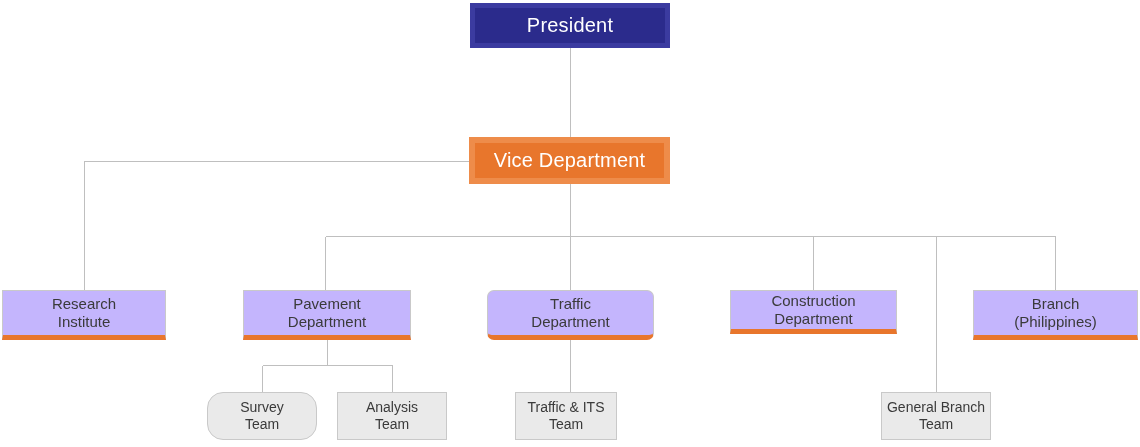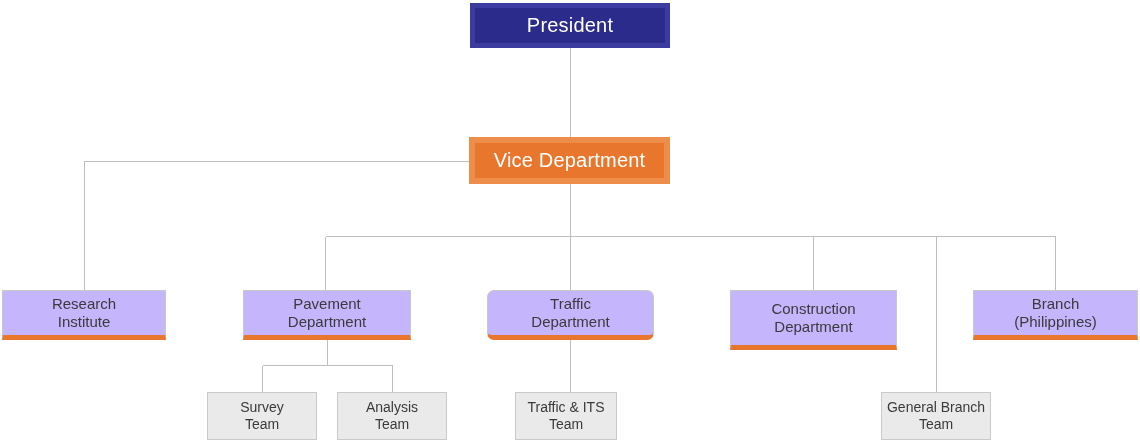--- a/index.html
+++ b/index.html
@@ -70,31 +70,31 @@
   <div class="node level3" style="left:243px;top:290px;width:168px;height:50px;">
     <span class="node-label">Pavement
 Department</span>
   </div>
 
   <div class="node level3" style="left:487px;top:290px;width:167px;height:50px;border-radius:7px;">
     <span class="node-label">Traffic
 Department</span>
   </div>
 
-  <div class="node level3" style="left:730px;top:290px;width:167px;height:60px;">
+  <div class="node level3" style="left:730px;top:290px;width:167px;height:44px;">
     <span class="node-label">Construction
 Department</span>
   </div>
 
   <div class="node level3" style="left:973px;top:290px;width:165px;height:50px;">
     <span class="node-label">Branch
 (Philippines)</span>
   </div>
 
-  <div class="node level4" style="left:207px;top:392px;width:110px;height:48px;">
+  <div class="node level4" style="left:207px;top:392px;width:110px;height:48px;border-radius:16px;">
     <span class="node-label">Survey
 Team</span>
   </div>
 
   <div class="node level4" style="left:337px;top:392px;width:110px;height:48px;">
     <span class="node-label">Analysis
 Team</span>
   </div>
 
   <div class="node level4" style="left:515px;top:392px;width:102px;height:48px;">

